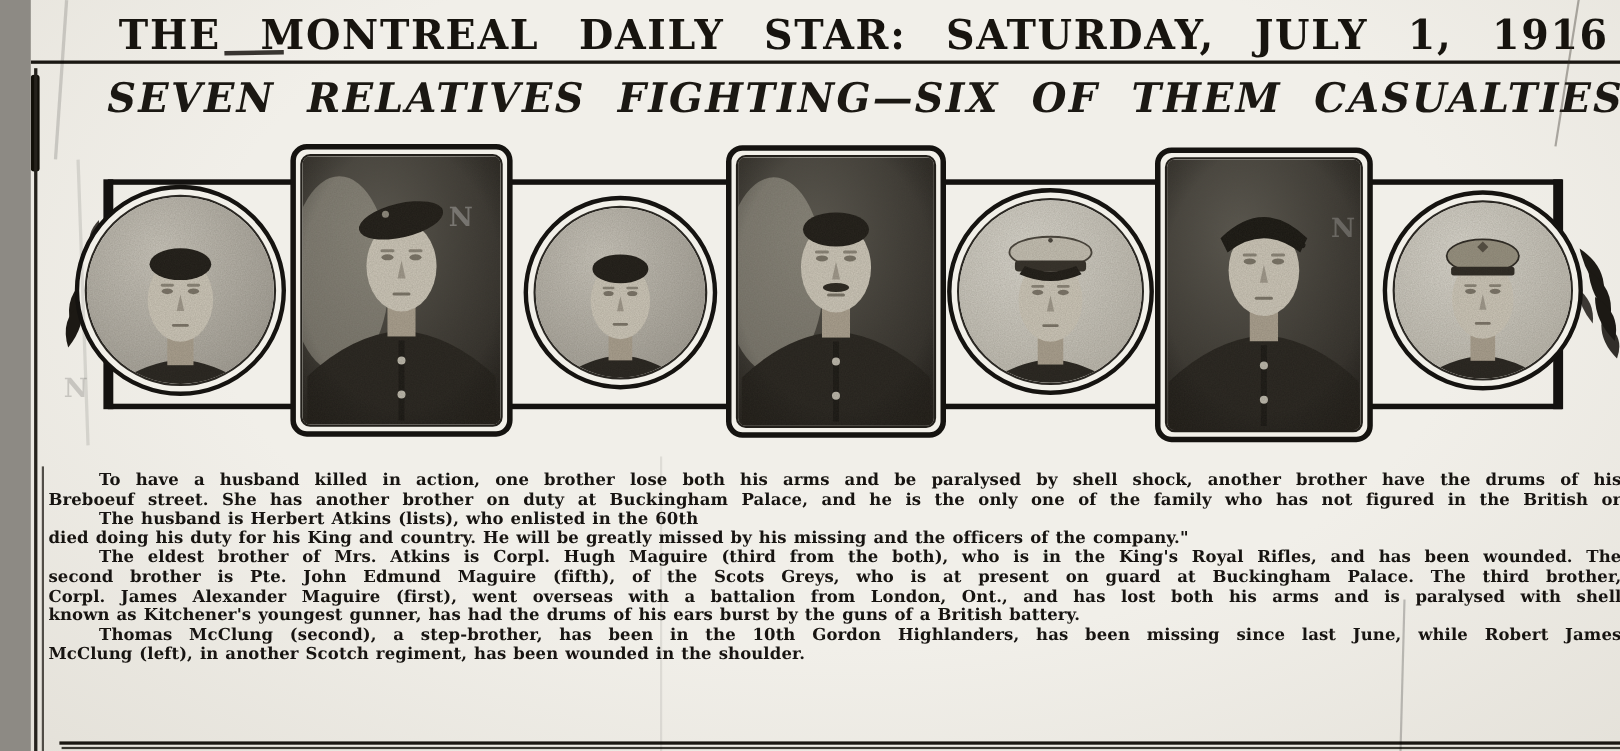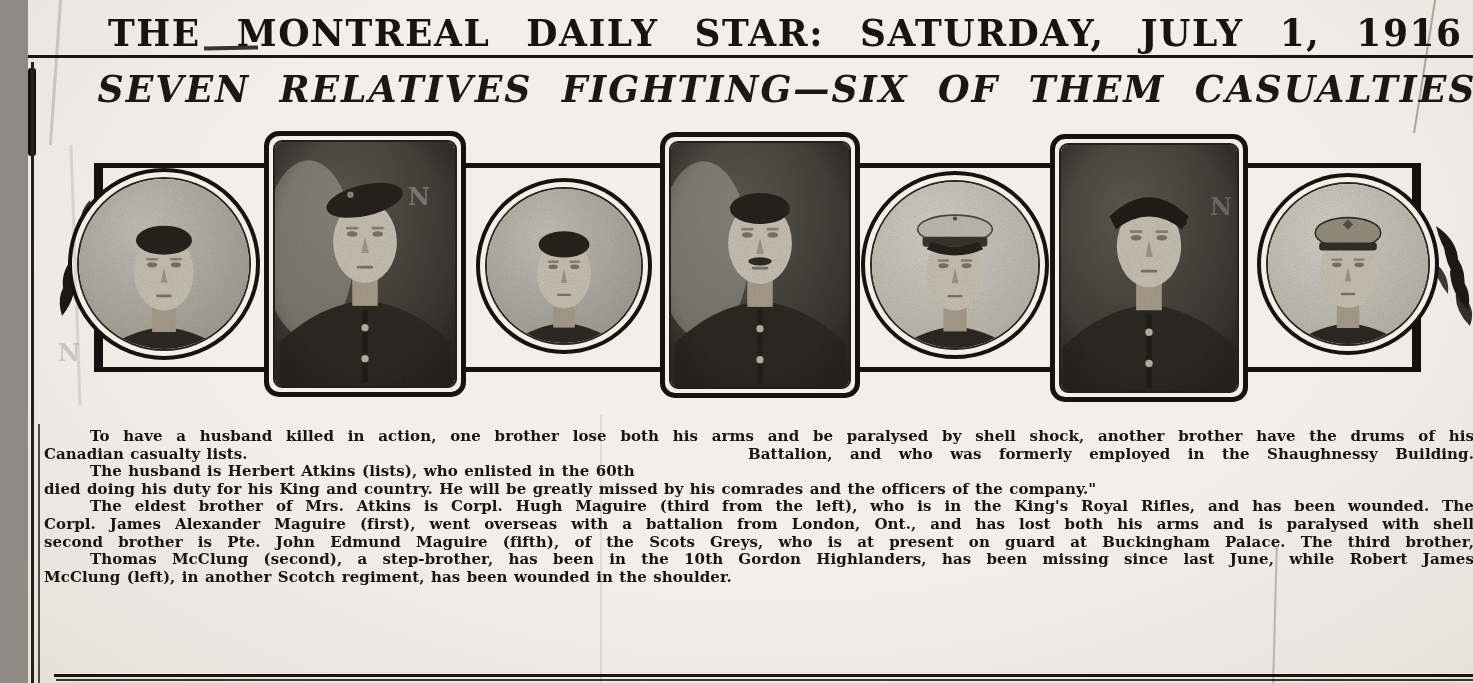--- a/index.html
+++ b/index.html
@@ -367,29 +367,27 @@
             <rect x="96" y="46" width="9" height="9" fill="#524c40" transform="rotate(45 100 50)"></rect>
     <rect width="200" height="212" fill="url(#vig6)"></rect>
     <rect width="200" height="212" filter="url(#gr6)" opacity=".5"></rect>
   </svg>
         </div>
       </div>
     </div>
 
   <div id="article" class="abs article">
       <div class="line just ind">To have a husband killed in action, one brother lose both his arms and be paralysed by shell shock, another brother have the drums of his</div>
-      <div class="line split">
-        <span>Canadian casualty lists.</span>
-        <span class="seg-right">Battalion, and who was formerly employed in the Shaughnessy Building.</span>
-      </div>
+      <div class="line just">Breboeuf street. She has another brother on duty at Buckingham Palace, and he is the only one of the family who has not figured in the British or</div>
       <div class="line ind">The husband is Herbert Atkins (lists), who enlisted in the 60th</div>
-      <div class="line">died doing his duty for his King and country. He will be greatly missed by his comrades and the officers of the company."</div>
-      <div class="line just ind">The eldest brother of Mrs. Atkins is Corpl. Hugh Maguire (third from the left), who is in the King's Royal Rifles, and has been wounded. The</div>
+      <div class="line">died doing his duty for his King and country. He will be greatly missed by his missing and the officers of the company."</div>
+      <div class="line just ind">The eldest brother of Mrs. Atkins is Corpl. Hugh Maguire (third from the both), who is in the King's Royal Rifles, and has been wounded. The</div>
+      <div class="line just">second brother is Pte. John Edmund Maguire (fifth), of the Scots Greys, who is at present on guard at Buckingham Palace. The third brother,</div>
       <div class="line just">Corpl. James Alexander Maguire (first), went overseas with a battalion from London, Ont., and has lost both his arms and is paralysed with shell</div>
-      <div class="line just">second brother is Pte. John Edmund Maguire (fifth), of the Scots Greys, who is at present on guard at Buckingham Palace. The third brother,</div>
+      <div class="line">known as Kitchener's youngest gunner, has had the drums of his ears burst by the guns of a British battery.</div>
       <div class="line just ind">Thomas McClung (second), a step-brother, has been in the 10th Gordon Highlanders, has been missing since last June, while Robert James</div>
       <div class="line">McClung (left), in another Scotch regiment, has been wounded in the shoulder.</div>
     </div>
 
   <div class="abs rule bottom-rule1"></div>
   <div class="abs rule bottom-rule2"></div>
 
   <div class="crease" style="left:0;top:68px;width:8px;height:88px;background:#121009;border-radius:3px;"></div>
   <div class="crease" style="left:3px;top:62px;width:3px;height:621px;background:#25221c;"></div>
   <div class="crease" style="left:10px;top:424px;width:2px;height:259px;background:rgba(30,26,20,.75);"></div>

